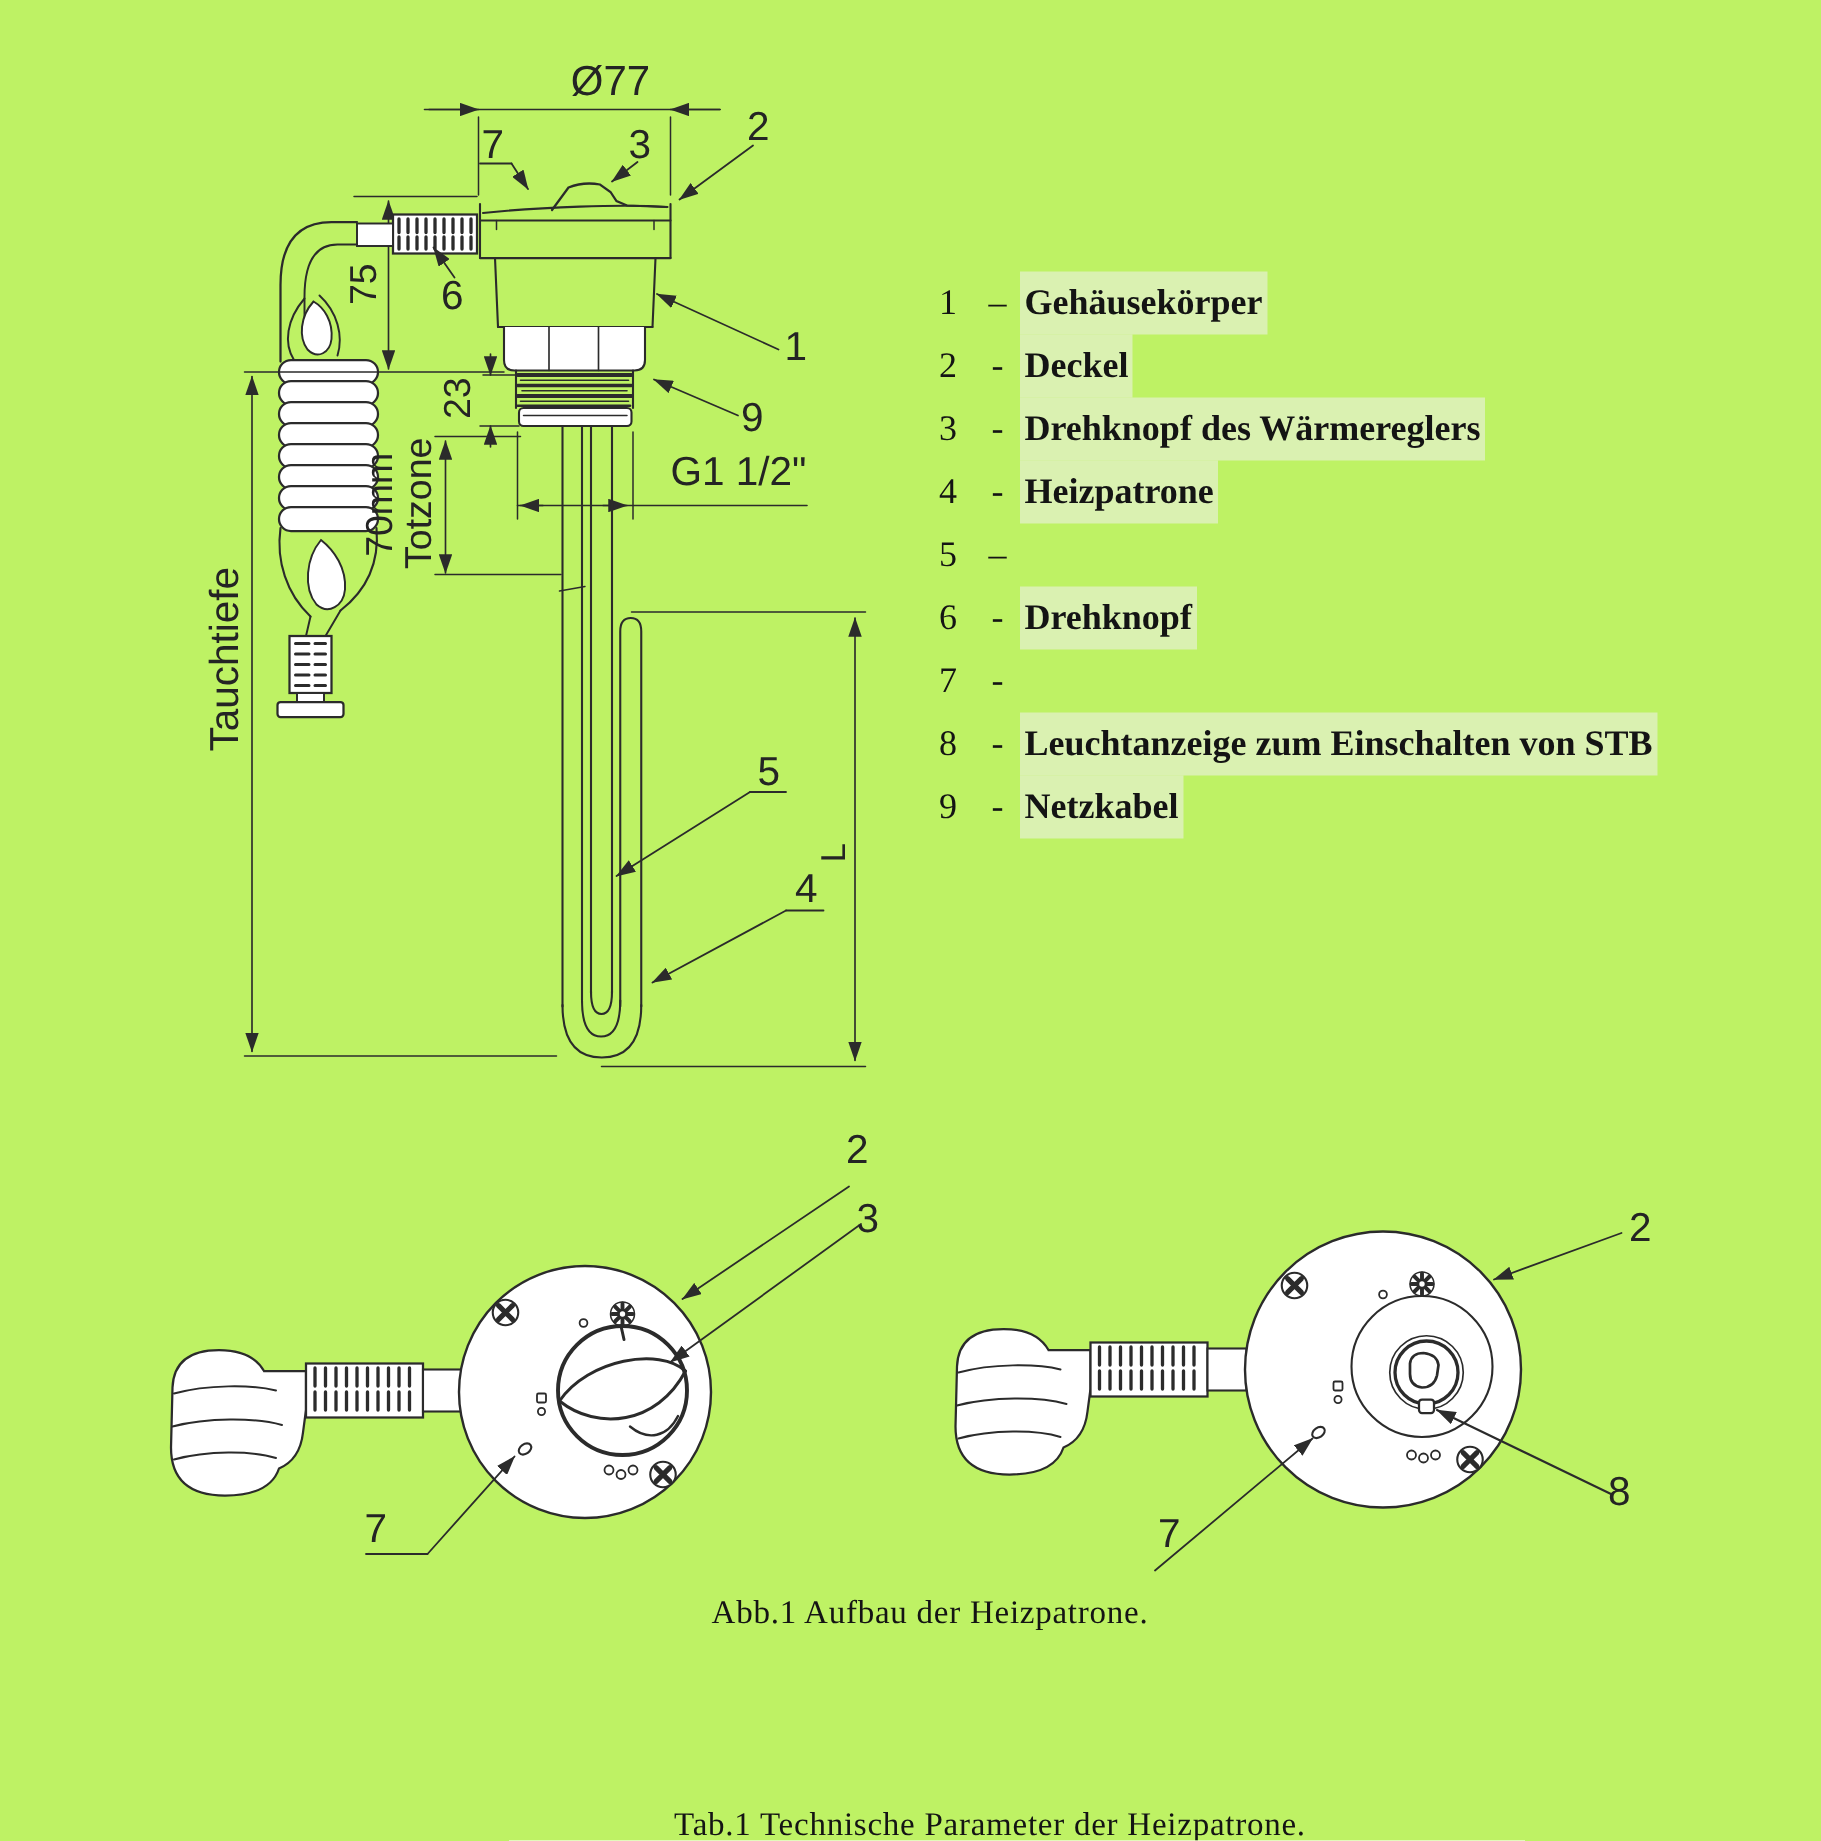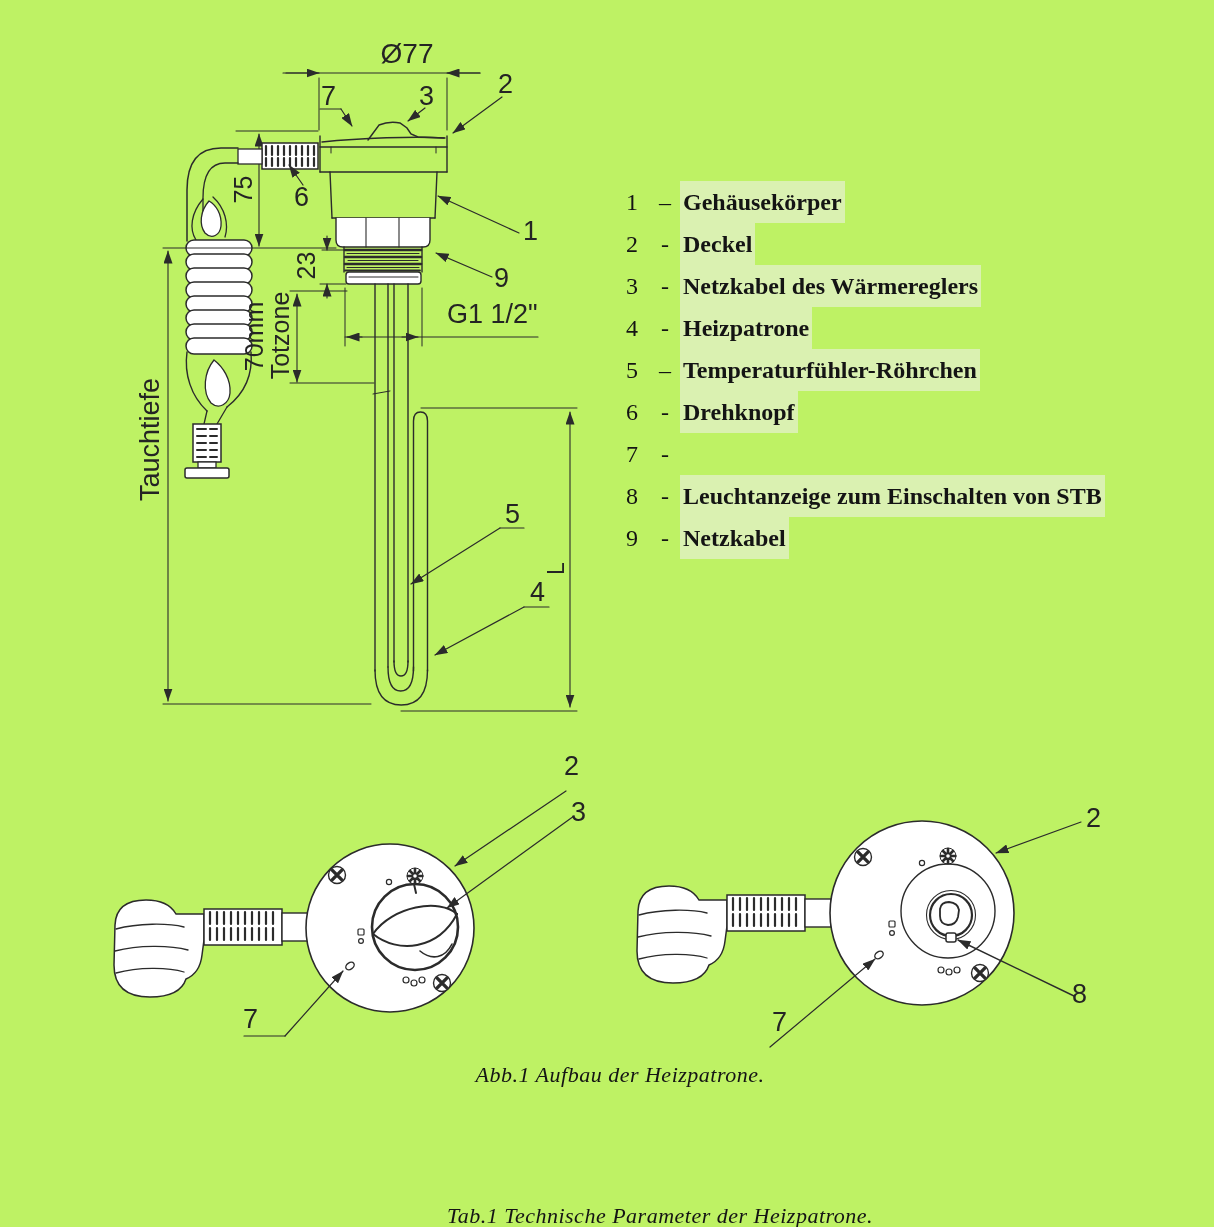--- a/index.html
+++ b/index.html
@@ -11,21 +11,21 @@
   .dim{font-size:27px;font-family:"Liberation Sans",sans-serif;color:#242424;}
   .rot{transform:rotate(-90deg);transform-origin:center center;text-align:center;}
   .center{text-align:center;}
   #legend{position:absolute;left:626px;top:181px;font-family:"Liberation Serif",serif;
           font-size:24px;color:#141414;}
   .legend-row{display:flex;align-items:baseline;height:42px;line-height:42px;}
   .legend-num{width:24px;}
   .legend-sep{width:30px;text-align:center;}
   .legend-label{padding:0 3px;background:rgba(240,240,240,.55);font-weight:bold;}
   .caption{position:absolute;font-family:"Liberation Serif",serif;color:#141414;
-           font-size:22px;letter-spacing:.5px;text-align:center;font-style:italic;}
+           font-size:22px;letter-spacing:.5px;text-align:center;}
 </style>
 </head>
 <body>
 
 <div id="canvas">
 
   <svg id="lineart" viewBox="0 0 1214 1227" xmlns="http://www.w3.org/2000/svg" fill="none" stroke="#2b2b2b" stroke-width="1.4" stroke-linecap="round">
     <defs>
       <marker id="arrE" markerWidth="13" markerHeight="9" refX="12.5" refY="4.5" orient="auto" markerUnits="userSpaceOnUse">
         <path d="M0,0 L13,4.5 L0,9 Z" fill="#2b2b2b" stroke="none"></path>
@@ -264,31 +264,30 @@
       <span class="legend-label">Gehäusekörper</span>
     </div>
     <div class="legend-row">
       <span class="legend-num">2</span>
       <span class="legend-sep">-</span>
       <span class="legend-label">Deckel</span>
     </div>
     <div class="legend-row">
       <span class="legend-num">3</span>
       <span class="legend-sep">-</span>
-      <span class="legend-label">Netzkabel des Wärmereglers</span>
+      <span class="legend-label">Drehknopf des Wärmereglers</span>
     </div>
     <div class="legend-row">
       <span class="legend-num">4</span>
       <span class="legend-sep">-</span>
       <span class="legend-label">Heizpatrone</span>
     </div>
     <div class="legend-row">
       <span class="legend-num">5</span>
       <span class="legend-sep">–</span>
-      <span class="legend-label">Temperaturfühler-Röhrchen</span>
     </div>
     <div class="legend-row">
       <span class="legend-num">6</span>
       <span class="legend-sep">-</span>
       <span class="legend-label">Drehknopf</span>
     </div>
     <div class="legend-row">
       <span class="legend-num">7</span>
       <span class="legend-sep">-</span>
     </div>

